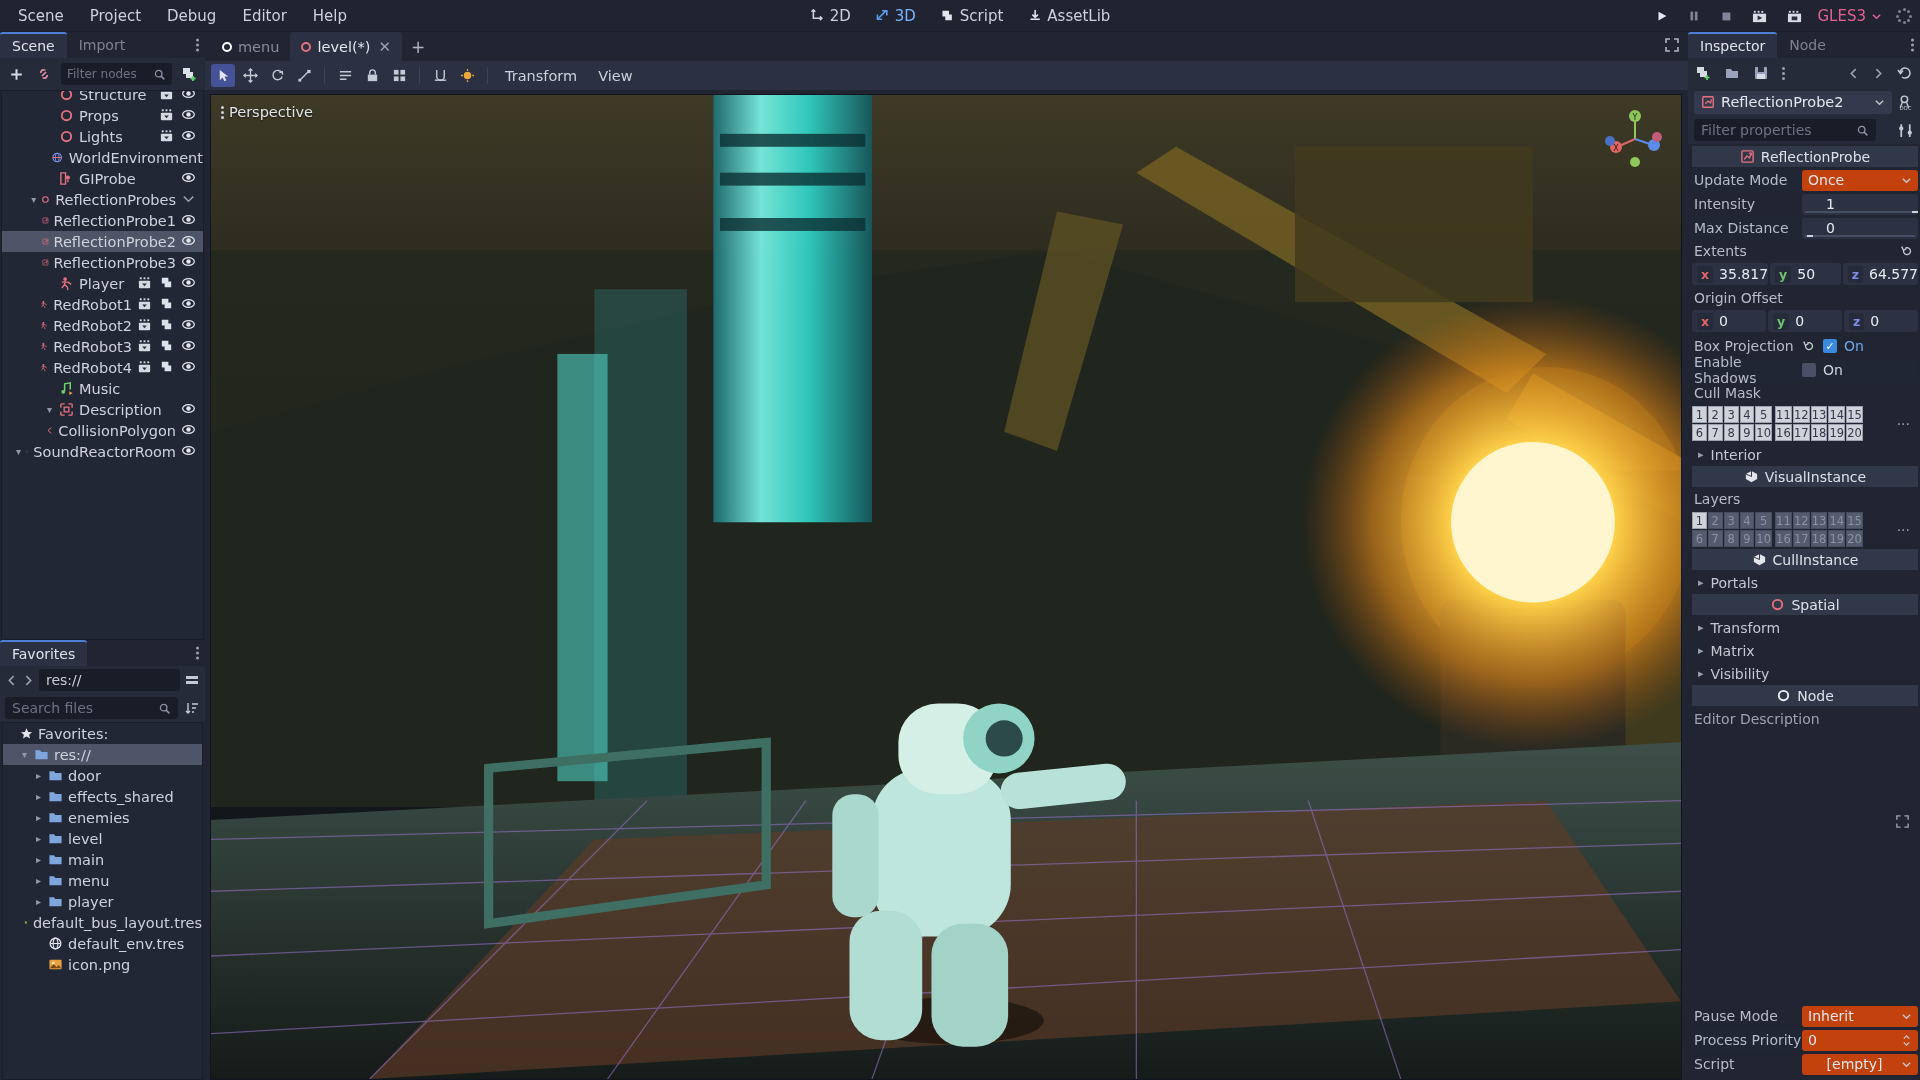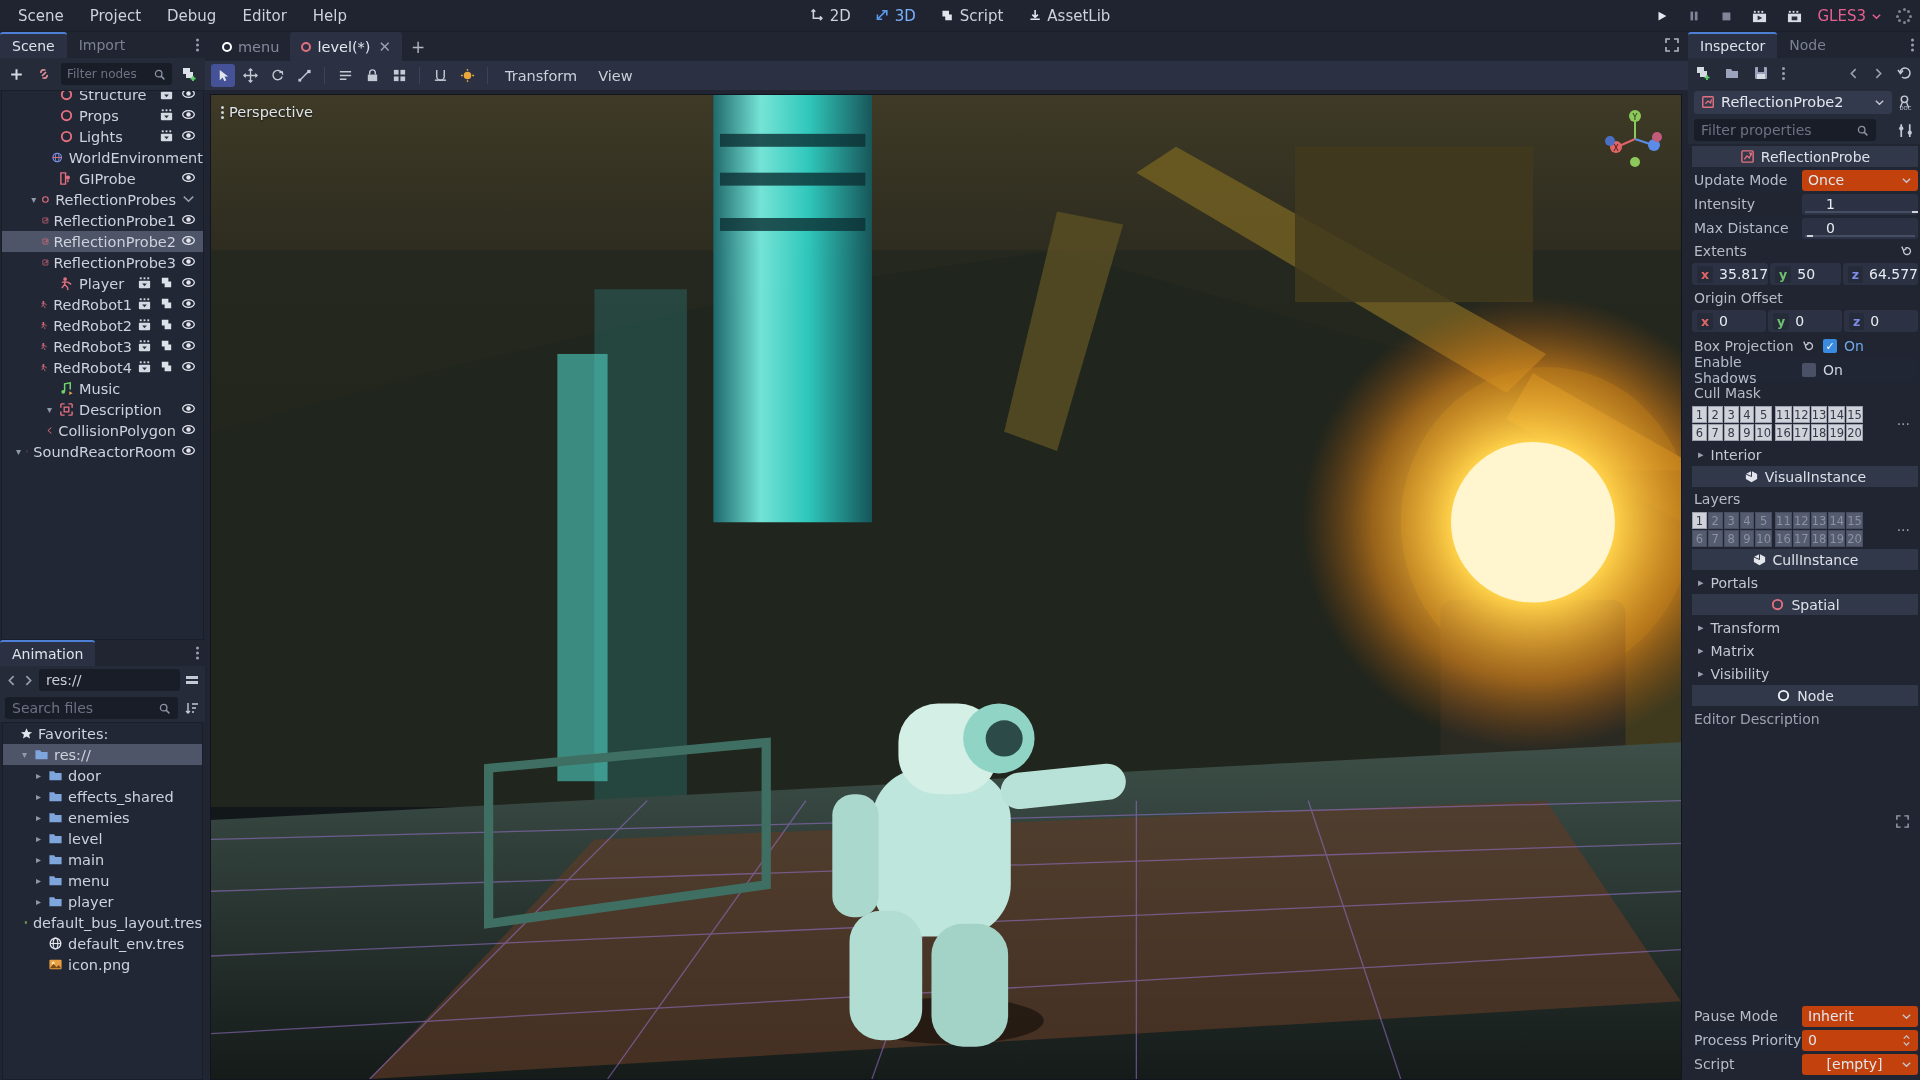--- a/index.html
+++ b/index.html
@@ -673,21 +673,21 @@
             <span><svg width="15" height="15" viewBox="0 0 16 16">
                 <ellipse cx="8" cy="8" rx="6.2" ry="4.2" stroke="#e2e5ec" stroke-width="1.4" fill="none"></ellipse>
                 <circle cx="8" cy="8" r="2.4" fill="#e2e5ec"></circle>
               </svg></span>
           </span>
         </div>
       </div>
 
     <div class="fs-panel">
       <div class="panel-tabs">
-        <div class="ptab active">Animation</div>
+        <div class="ptab active">Favorites</div>
         <div class="kebab">
             <i></i>
             <i></i>
             <i></i>
           </div>
       </div>
       <div class="path-row">
         <svg width="13" height="13" viewBox="0 0 12 12">
             <path d="M8 2 L4 6 L8 10" stroke="#9aa0b0" stroke-width="1.5" fill="none"></path>
           </svg>

